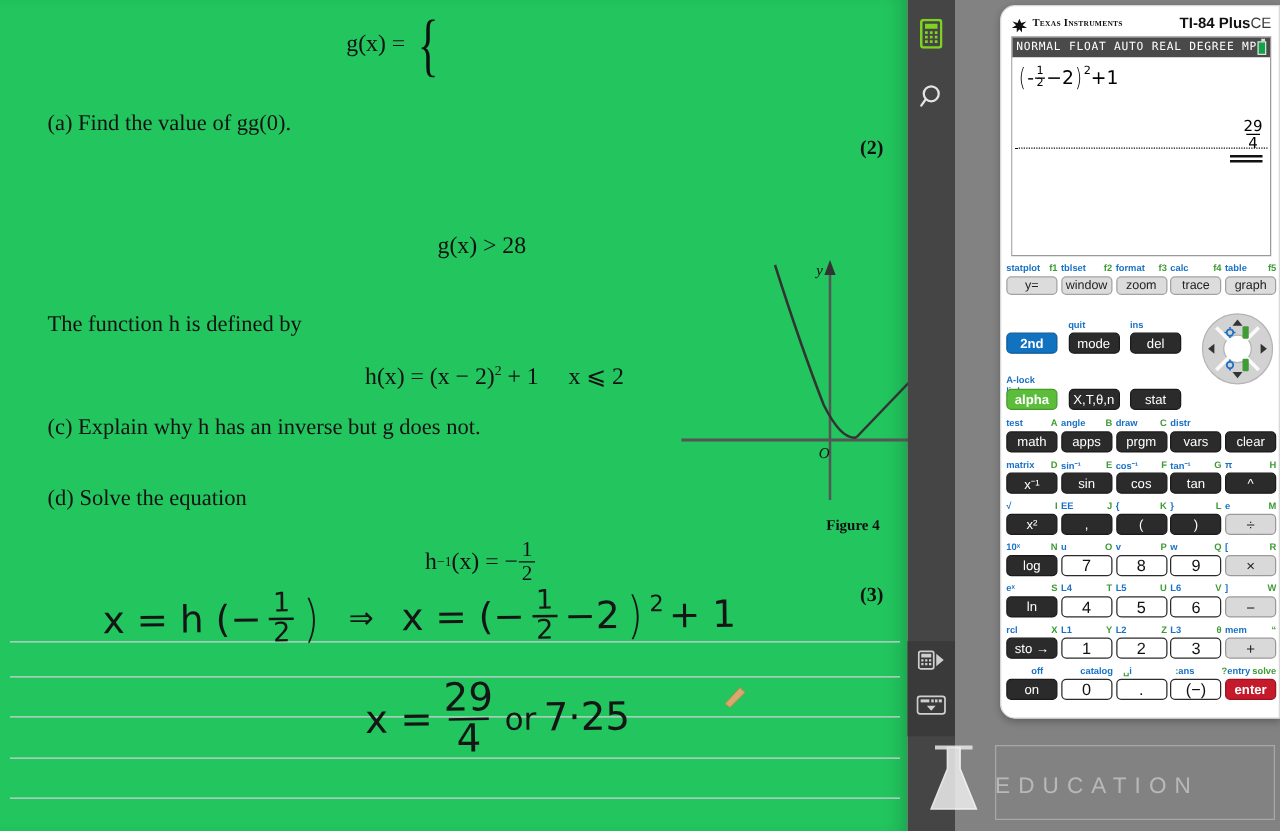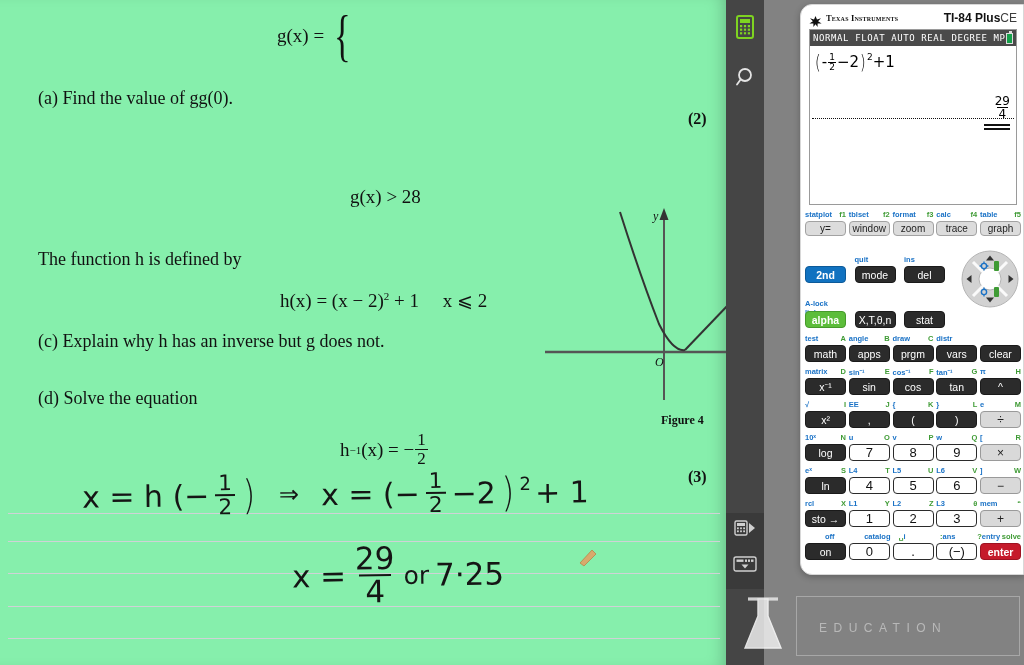--- a/index.html
+++ b/index.html
@@ -10,21 +10,21 @@
   }
   #app{ position:relative; width:1024px; height:665px; overflow:hidden; background:#fff; }
 
   
   #doc{
     position:absolute; left:0; top:0; width:740px; height:665px;
     background:#ffffff; overflow:hidden;
   }
   #doc-sheet{
     position:absolute; left:0; top:0; width:726px; height:665px;
-    background:#86efac;
+    background:#22c55e;
     box-shadow: inset -12px 0 18px -12px rgba(0,0,0,0.28);
   }
   .mathline{ font-family:"Liberation Serif", serif; color:#111; }
 
   
   #gdef{ position:absolute; left:277px; top:12px; display:flex; align-items:center; }
   #gdef .lhs{ font-size:19px; font-style:normal; }
   #gdef .brace{
     font-size:56px; line-height:48px; font-weight:300; margin:0 2px 0 5px;
     transform:scaleX(0.62); display:inline-block; color:#111;
@@ -32,21 +32,21 @@
   #gdef .cases{ display:flex; flex-direction:column; gap:10px; }
   .caserow{ display:flex; align-items:baseline; }
   .caserow .expr{ font-size:19px; width:150px; }
   .caserow .cond{ font-size:19px; }
   sup.sq{ font-size:11px; vertical-align:super; }
 
   .qitem{ position:absolute; font-size:18px; color:#111; white-space:nowrap; }
   .marks{ position:absolute; font-size:16px; font-weight:bold; color:#111; }
 
   #gineq{ position:absolute; left:350px; top:186px; font-size:19px; }
-  #hdef{ position:absolute; left:280px; top:289px; font-size:19px;text-align:right; }
+  #hdef{ position:absolute; left:292px; top:289px; font-size:19px;text-align:right; }
   #hinv{ position:absolute; left:340px; top:432px; font-size:19px; display:flex; align-items:center; }
   .frac{ display:inline-flex; flex-direction:column; align-items:center; vertical-align:middle;
          font-size:17px; line-height:1.05; margin:0 1px; position:relative; top:-1px; }
   .frac .num{ padding:0 2px; }
   .frac .den{ padding:0 2px; border-top:1.2px solid #111; }
 
   
   #figure{ position:absolute; left:545px; top:200px; width:185px; height:240px; }
   #figcap{ position:absolute; left:661px; top:413px; font-size:12px; font-weight:bold; color:#111; font-family:"Liberation Serif",serif;}
 
@@ -173,22 +173,22 @@
   
   #watermark{
     position:absolute; left:734px; top:588px; width:290px; height:77px;
     display:flex; align-items:center; gap:8px;
     opacity:0.85; pointer-events:none;
   }
   #wm-inner{ display:flex; align-items:center; gap:10px; padding-left:6px; }
   #wm-text{ display:flex; flex-direction:column; line-height:1.0; }
   #wm-title{ font-family:"Liberation Sans", sans-serif; font-size:34px; color:#b9b9b9;
              letter-spacing:1px; }
-  #wm-sub{ font-family:"Liberation Sans", sans-serif; font-size:12px; color:#c2c2c2;
-           letter-spacing:6.5px; margin-top:3px;padding-left:23px; }
+  #wm-sub{ font-family:"Liberation Sans", sans-serif; font-size:18px; color:#c2c2c2;
+           letter-spacing:6.5px; margin-top:3px; }
   #wm-box{ position:absolute; left:62px; top:8px; width:224px; height:60px;
            border:1px solid rgba(255,255,255,0.35); }
 </style>
 </head>
 <body>
 
 <div id="app">
 
   <div id="doc">
     <div id="doc-sheet">

